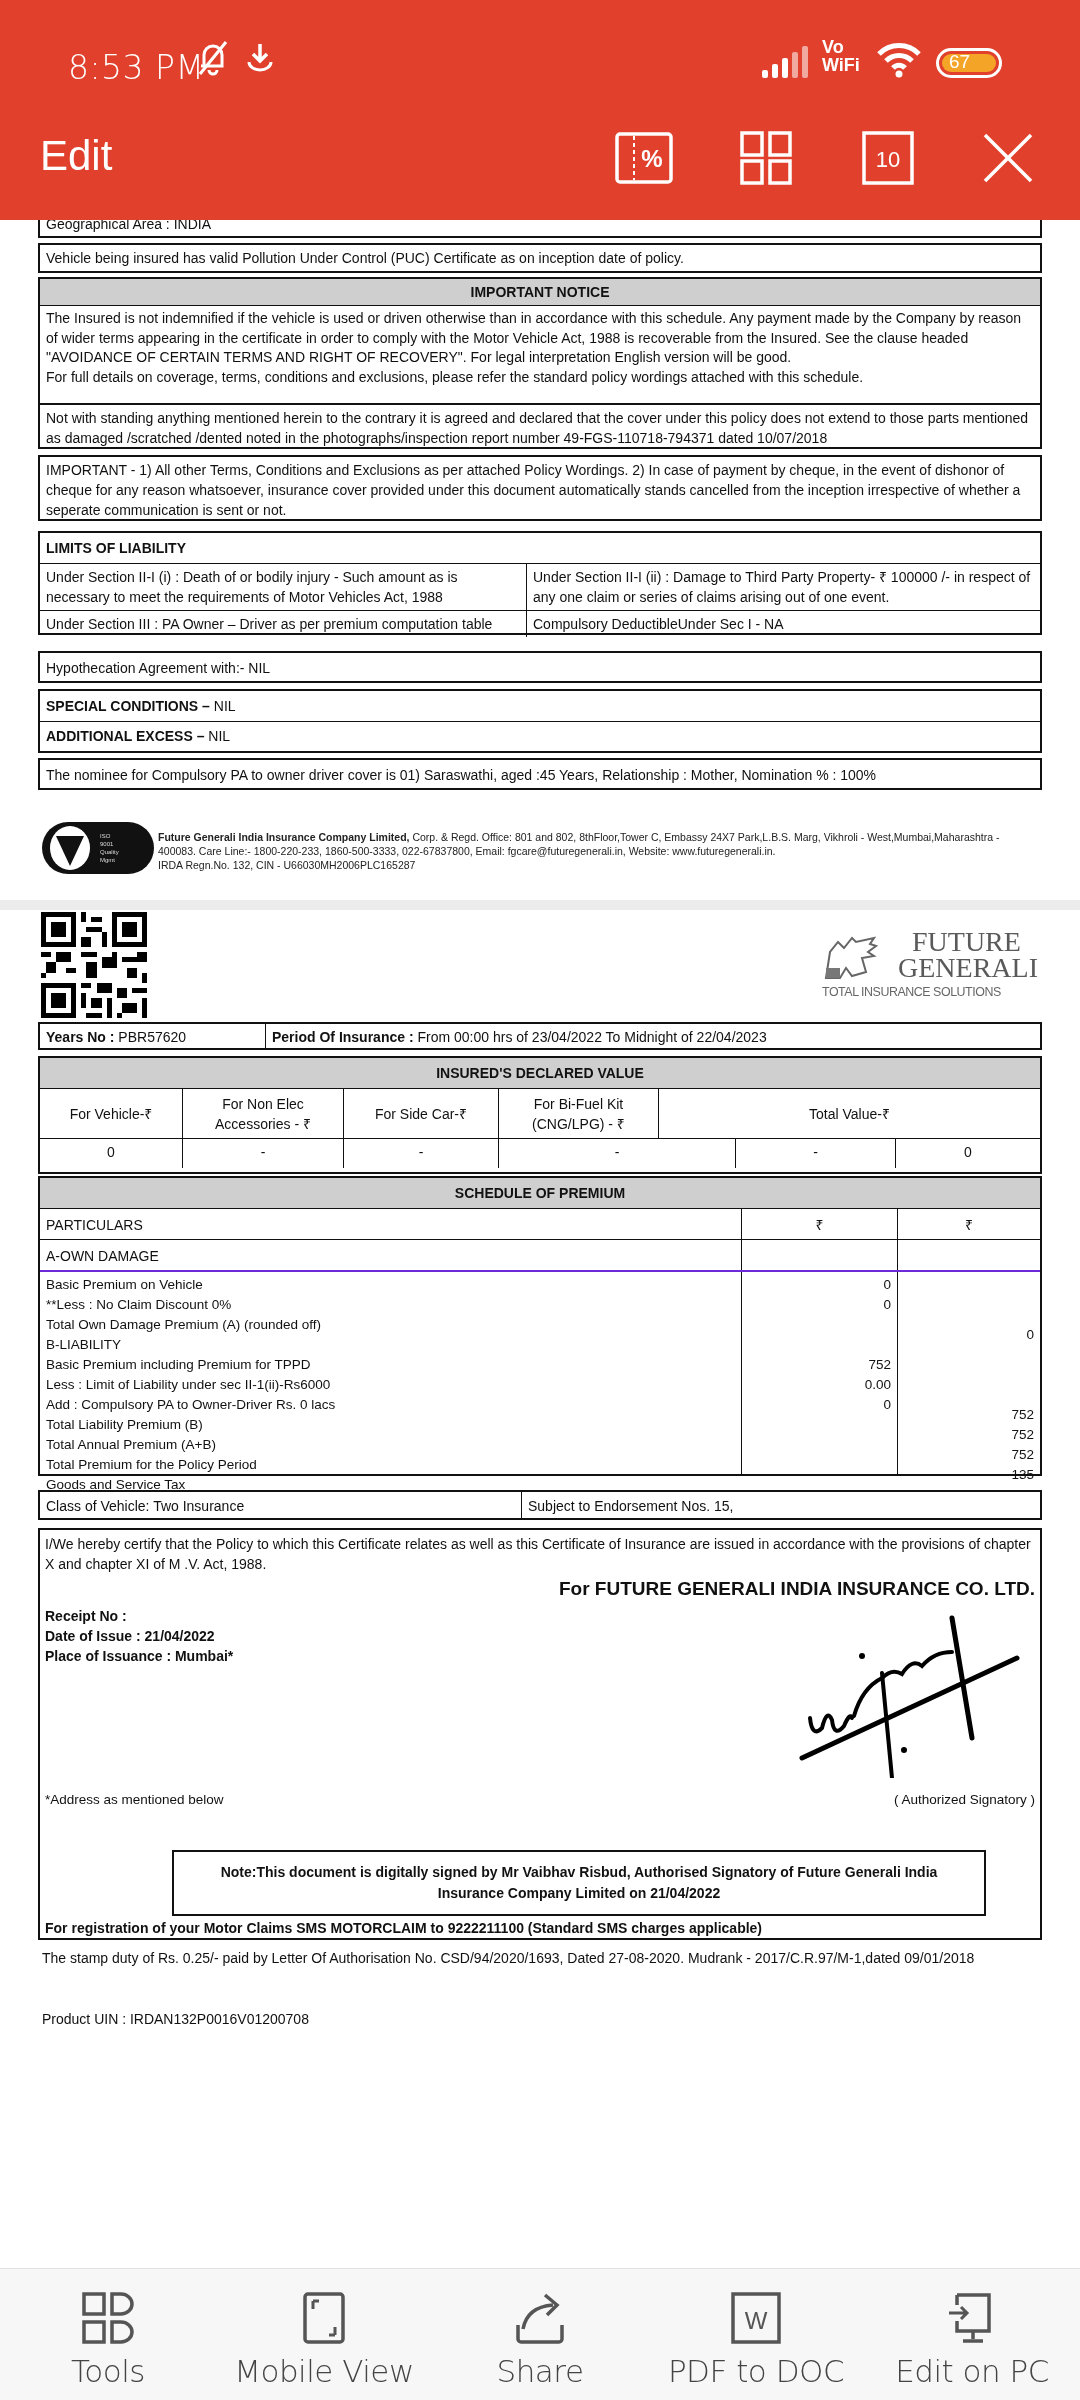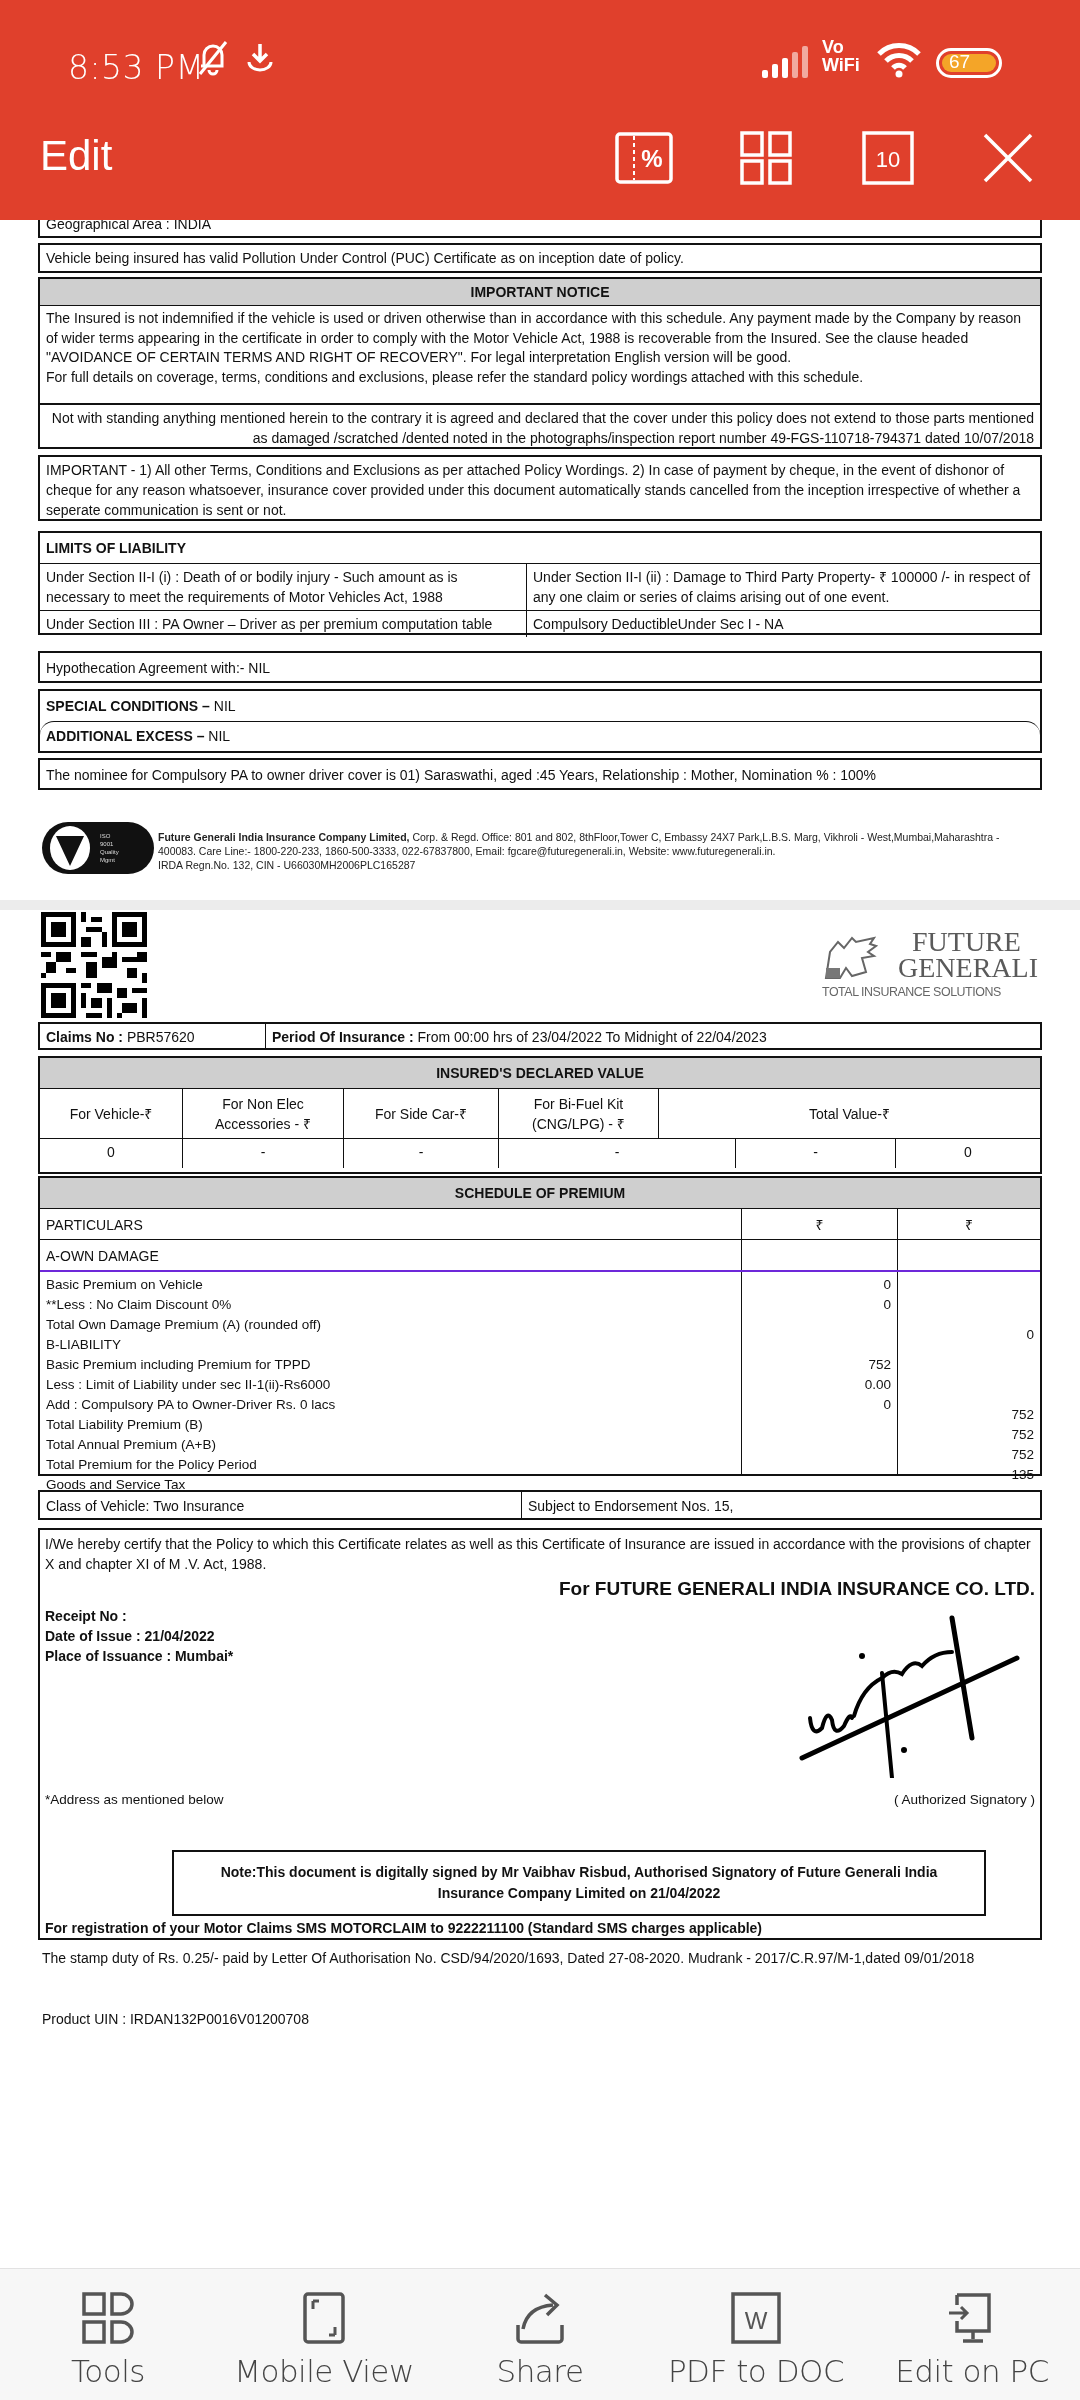--- a/index.html
+++ b/index.html
@@ -125,21 +125,21 @@
   </div>
 
   <div class="box" style="top:57px; height:144px;">
     <div class="cell hdr-grey">IMPORTANT NOTICE</div>
     <div class="bt" style="padding:3px 6px; line-height:19.5px;">
       <div>The Insured is not indemnified if the vehicle is used or driven otherwise than in accordance with this schedule. Any payment made by the Company by reason of wider terms appearing in the certificate in order to comply with the Motor Vehicle Act, 1988 is recoverable from the Insured. See the clause headed "AVOIDANCE OF CERTAIN TERMS AND RIGHT OF RECOVERY". For legal interpretation English version will be good.</div>
       <div>For full details on coverage, terms, conditions and exclusions, please refer the standard policy wordings attached with this schedule.</div>
     </div>
   </div>
 
-  <div class="box" style="top:183px; height:46px;text-align:right;">
+  <div class="box" style="top:183px; height:46px;">
     <div class="cell">Not with standing anything mentioned herein to the contrary it is agreed and declared that the cover under this policy does not extend to those parts mentioned as damaged /scratched /dented noted in the photographs/inspection report number 49-FGS-110718-794371 dated 10/07/2018</div>
   </div>
 
   <div class="box" style="top:235px; height:66px;">
     <div class="cell">IMPORTANT - 1) All other Terms, Conditions and Exclusions as per attached Policy Wordings. 2) In case of payment by cheque, in the event of dishonor of cheque for any reason whatsoever, insurance cover provided under this document automatically stands cancelled from the inception irrespective of whether a seperate communication is sent or not.</div>
   </div>
 
   <div class="box" style="top:311px; height:104px;">
     <div class="cell bold" style="padding:5px 6px;">LIMITS OF LIABILITY</div>
     <div class="row bt">
@@ -153,21 +153,21 @@
   </div>
 
   <div class="box" style="top:431px; height:32px;">
     <div class="cell" style="padding-top:5px;">Hypothecation Agreement with:- NIL</div>
   </div>
 
   <div class="box" style="top:469px; height:64px;">
     <div class="cell" style="padding:5px 6px;">
       <span class="bold">SPECIAL CONDITIONS –</span><span> NIL</span>
     </div>
-    <div class="cell bt" style="padding:4px 6px;border-radius:14px;">
+    <div class="cell bt" style="padding:4px 6px;">
       <span class="bold">ADDITIONAL EXCESS –</span><span> NIL</span>
     </div>
   </div>
 
   <div class="box" style="top:538px; height:32px;">
     <div class="cell" style="padding-top:5px;">The nominee for Compulsory PA to owner driver cover is 01) Saraswathi, aged :45 Years, Relationship : Mother, Nomination % : 100%</div>
   </div>
 
   <div style="position:absolute; left:42px; top:602px; width:112px; height:52px; background:#111; border-radius:26px; overflow:hidden;">
     <svg width="112" height="52" viewBox="0 0 112 52">
@@ -238,21 +238,21 @@
         <rect x="4" y="36" width="14" height="10" fill="#777"></rect>
       </svg>
     <div style="position:absolute; left:90px; top:0; font-family:'Liberation Serif', serif; font-size:28px; color:#5a5a5a; line-height:28px;">FUTURE</div>
     <div style="position:absolute; left:76px; top:26px; font-family:'Liberation Serif', serif; font-size:28px; color:#5a5a5a; line-height:28px;">GENERALI</div>
     <div style="position:absolute; left:0; top:56px; font-size:13.5px; color:#666; letter-spacing:-0.5px; transform:scaleX(0.92); transform-origin:left;">TOTAL INSURANCE SOLUTIONS</div>
   </div>
 
   <div class="box" style="top:802px; height:28px;">
     <div class="row" style="height:100%;">
       <div class="cell" style="width:226px;">
-        <span class="bold">Claims No :</span><span> PBR57620</span>
+        <span class="bold">Years No :</span><span> PBR57620</span>
       </div>
       <div class="cell" style="flex:1;">
         <span class="bold">Period Of Insurance :</span><span> From 00:00 hrs of 23/04/2022 To Midnight of 22/04/2023</span>
       </div>
     </div>
   </div>
 
   <div class="box" style="top:836px; height:118px;">
     <div class="cell hdr-grey" style="padding:5px;">INSURED'S DECLARED VALUE</div>
     <div class="row bt" style="height:50px; text-align:center;">

